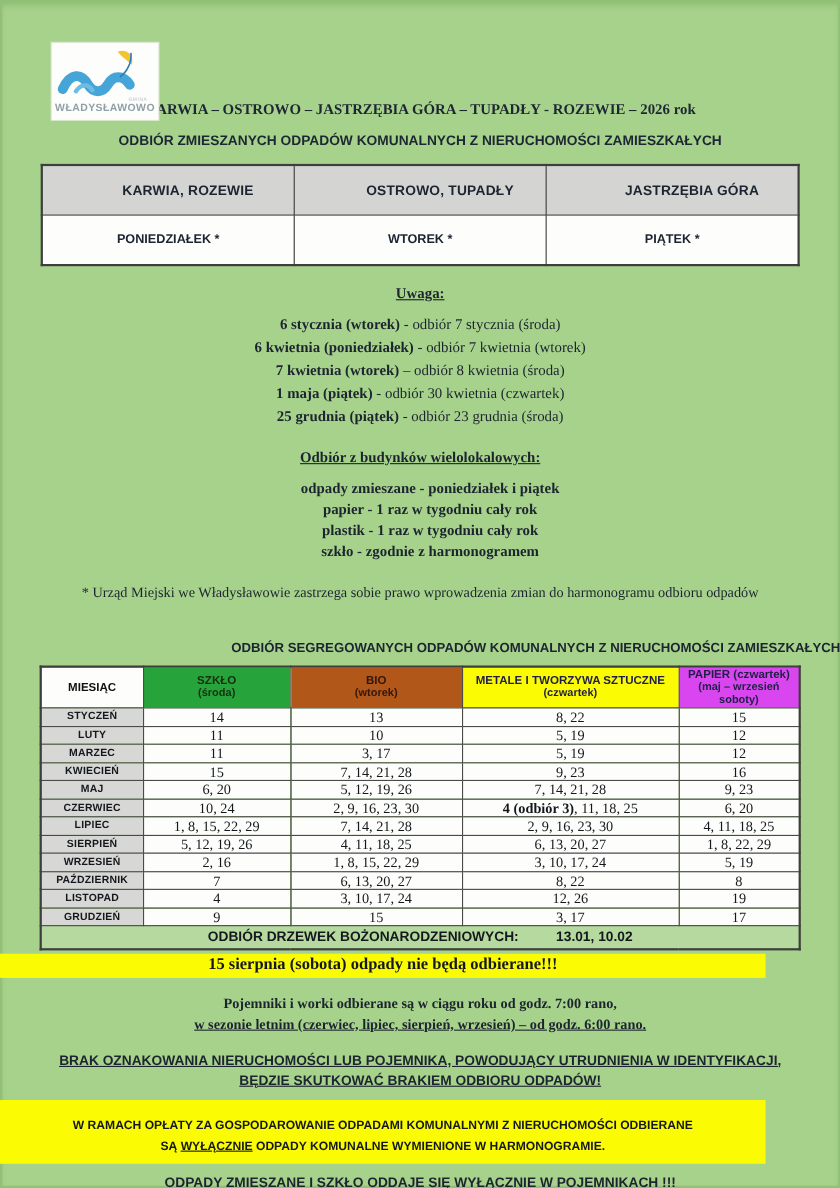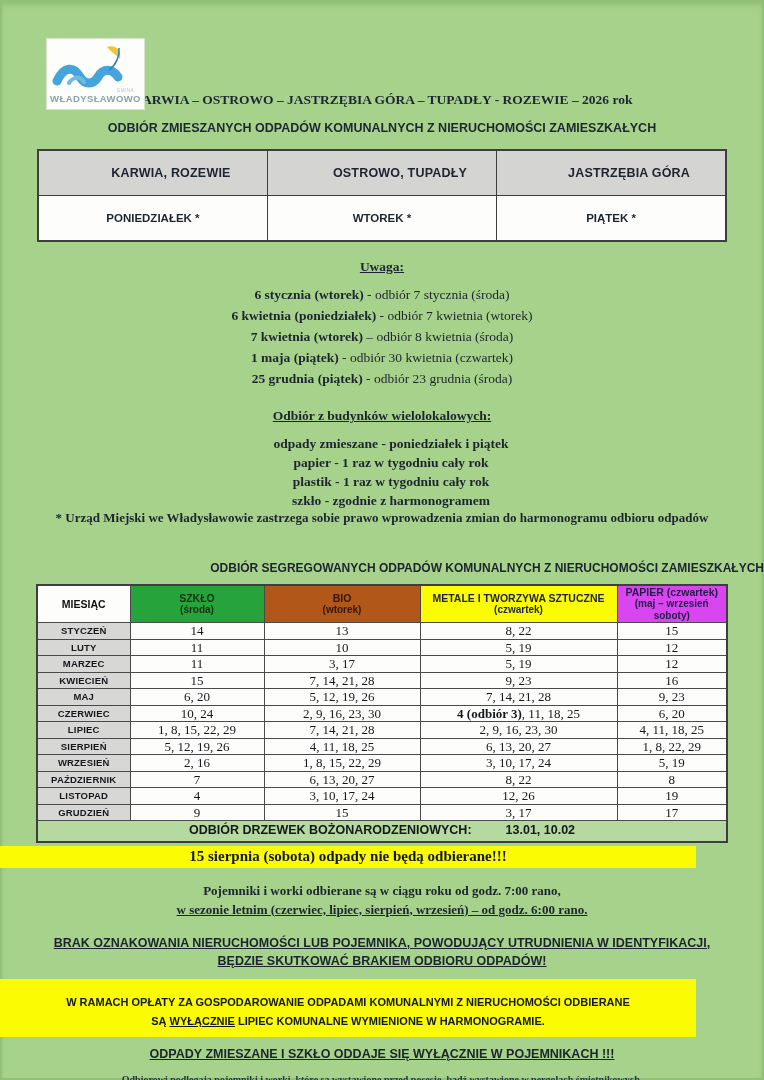--- a/index.html
+++ b/index.html
@@ -29,21 +29,21 @@
   .t1 td { border:1.5px solid #3e3e3e; text-align:center; font-family:"Liberation Sans",sans-serif; font-weight:bold; }
   .t1 .loc td { background:#d4d4d2; height:45px; font-size:12.5px; letter-spacing:.2px;padding-left:36px; }
   .t1 .day td { background:#fdfdfc; height:46px; font-size:11.5px; }
   
   .uwaga-h { margin-top:17px; text-align:center; font-size:13.5px; font-weight:bold; text-decoration:underline; }
   .uwaga-list { margin-top:9px; text-align:center; }
   .uwaga-line { font-size:13.5px; line-height:21px; }
   .multi-h { margin-top:19px; text-align:center; font-size:13.5px; font-weight:bold; text-decoration:underline; }
   .multi-list { margin-top:10px; text-align:center;padding-left:18px; }
   .multi-line { font-size:13.5px; font-weight:bold; line-height:19px; }
-  .note { text-align:center; font-size:13px; font-weight:bold; }
+  .note { margin-top:21px; text-align:center; font-size:13px; font-weight:normal; }
   
   .t2-title { margin-top:35px; text-align:right; font-family:"Liberation Sans",sans-serif; font-size:12px; font-weight:bold; }
   .t2 { width:690px; margin:9px auto 0; table-layout:fixed; border:2px solid #3e3e3e; }
   .t2 th, .t2 td { border:1px solid #4a4a4a; text-align:center; overflow:hidden; }
   .t2 th { height:30px; font-family:"Liberation Sans",sans-serif; font-size:10.5px; line-height:12px; font-weight:bold; }
   .t2 th .sub { font-size:10px; }
   .t2 td.mon { background:#d7d7d5; font-family:"Liberation Sans",sans-serif; font-size:9.5px; font-weight:bold; letter-spacing:.2px; }
   .t2 td { background:#fdfdfc; font-size:13px; line-height:15.5px; height:15.5px; color:#14181c; }
   .t2 .trees td { background:#b5d99e; height:21px; font-family:"Liberation Sans",sans-serif;
     font-size:12.5px; font-weight:bold; }
@@ -250,21 +250,21 @@
     <div class="u">w sezonie letnim (czerwiec, lipiec, sierpień, wrzesień) – od godz. 6:00 rano.</div>
   </div>
 
   <div class="warn">
     <div><span>BRAK OZNAKOWANIA NIERUCHOMOŚCI LUB POJEMNIKA, POWODUJĄCY UTRUDNIENIA W IDENTYFIKACJI,</span></div>
     <div><span>BĘDZIE SKUTKOWAĆ BRAKIEM ODBIORU ODPADÓW!</span></div>
   </div>
 
   <div class="band band2">
     <div>W RAMACH OPŁATY ZA GOSPODAROWANIE ODPADAMI KOMUNALNYMI Z NIERUCHOMOŚCI ODBIERANE</div>
-    <div><span>SĄ </span><span class="u">WYŁĄCZNIE</span><span> LIPIEC KOMUNALNE WYMIENIONE W HARMONOGRAMIE.</span></div>
+    <div><span>SĄ </span><span class="u">WYŁĄCZNIE</span><span> ODPADY KOMUNALNE WYMIENIONE W HARMONOGRAMIE.</span></div>
   </div>
 
   <div class="containers">ODPADY ZMIESZANE I SZKŁO ODDAJE SIĘ WYŁĄCZNIE W POJEMNIKACH !!!</div>
 
   <div class="small-print">
     <div>Odbiorowi podlegają pojemniki i worki, które są wystawione przed posesję, bądź wystawione w pergolach śmietnikowych.</div>
 
   </div>
 
 </div>

